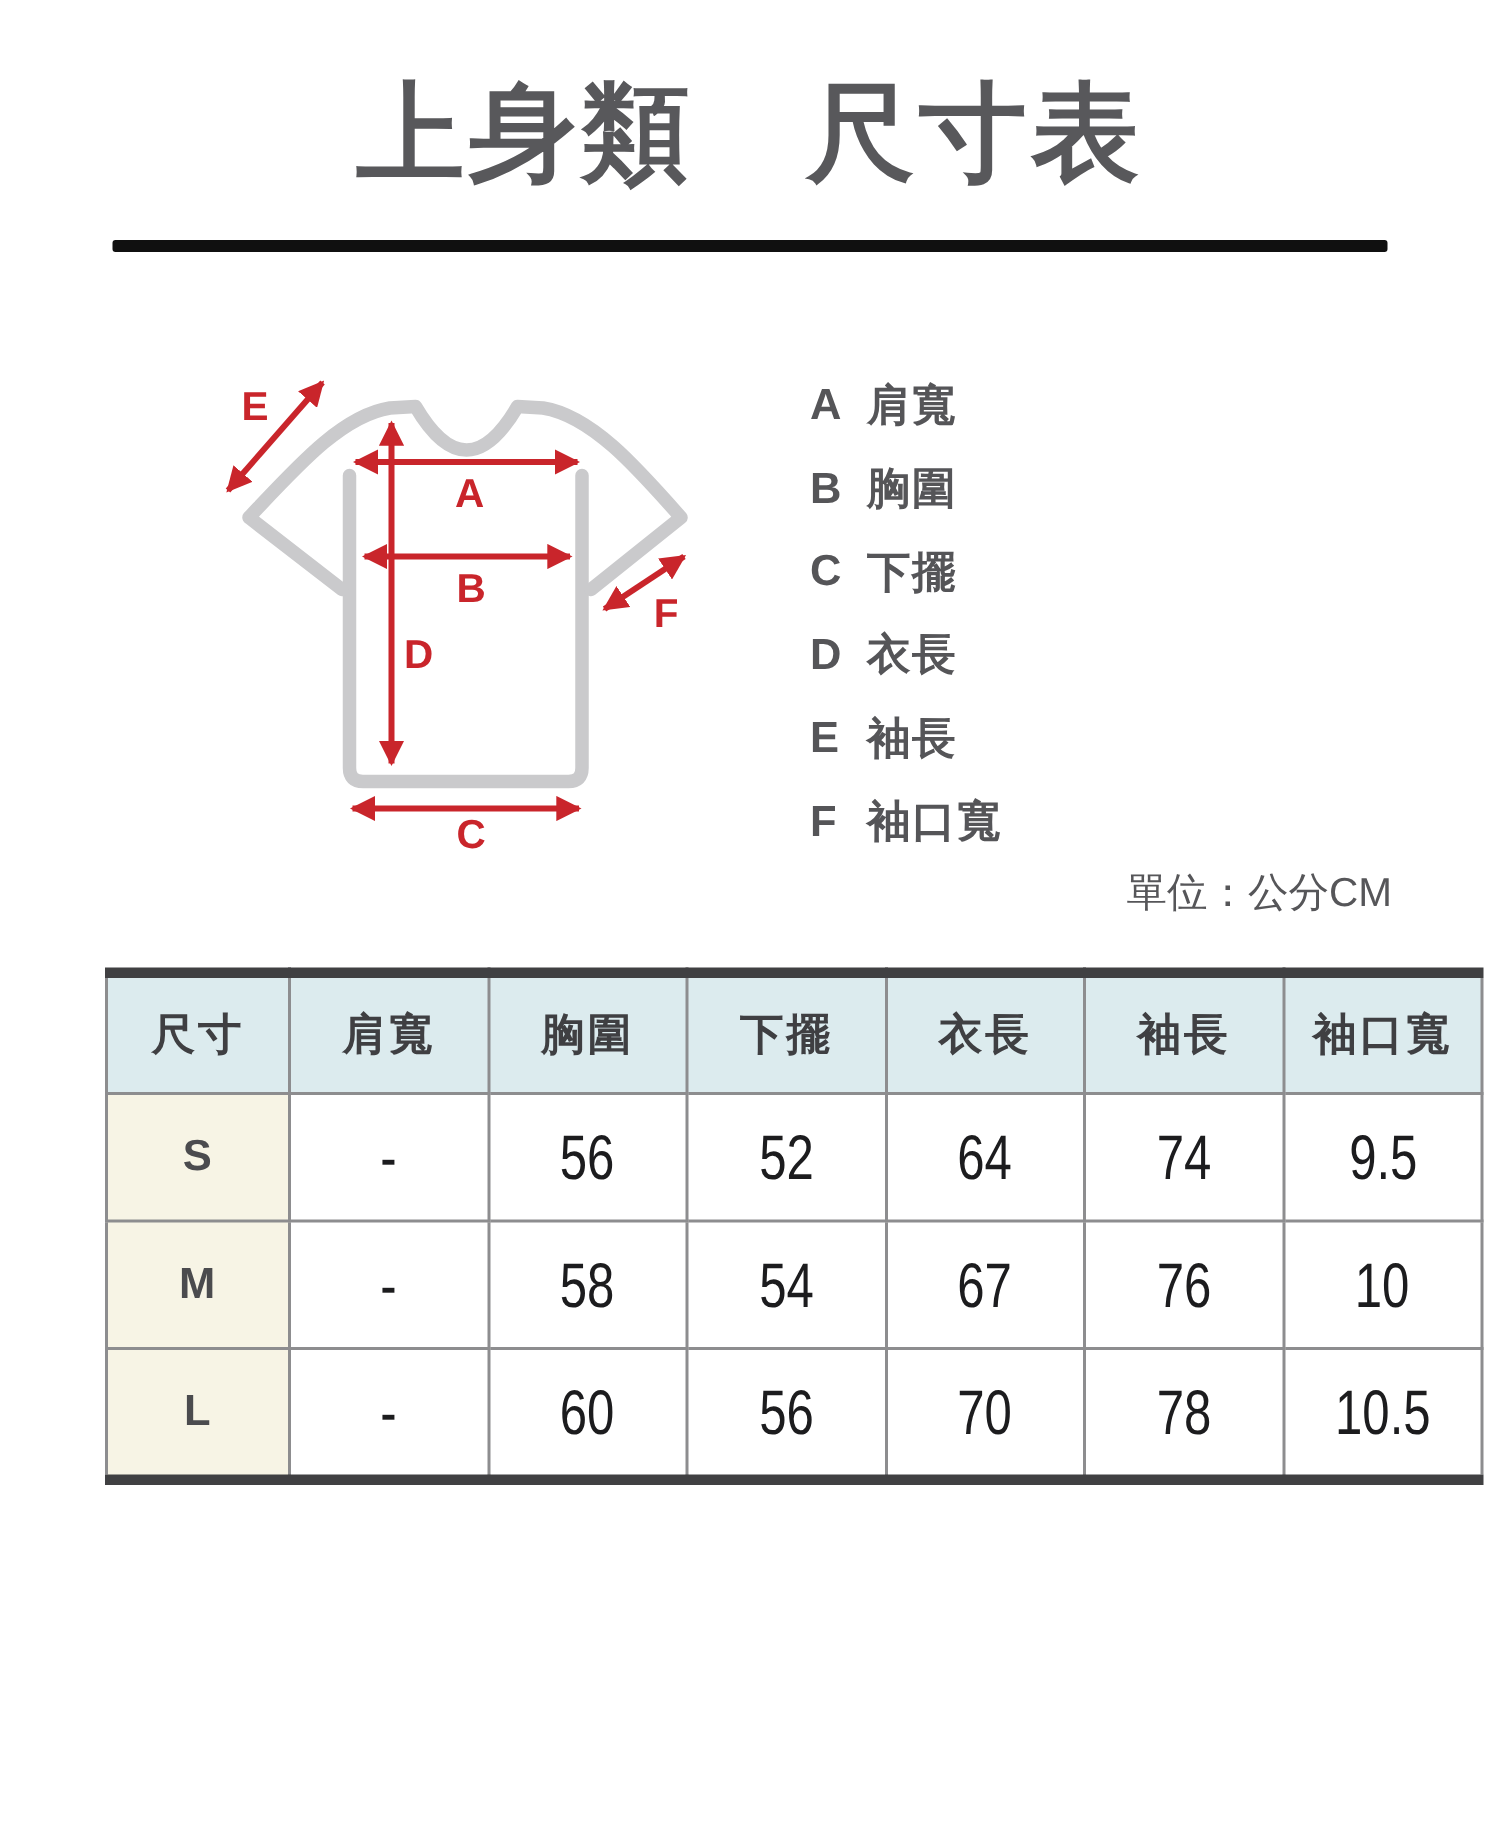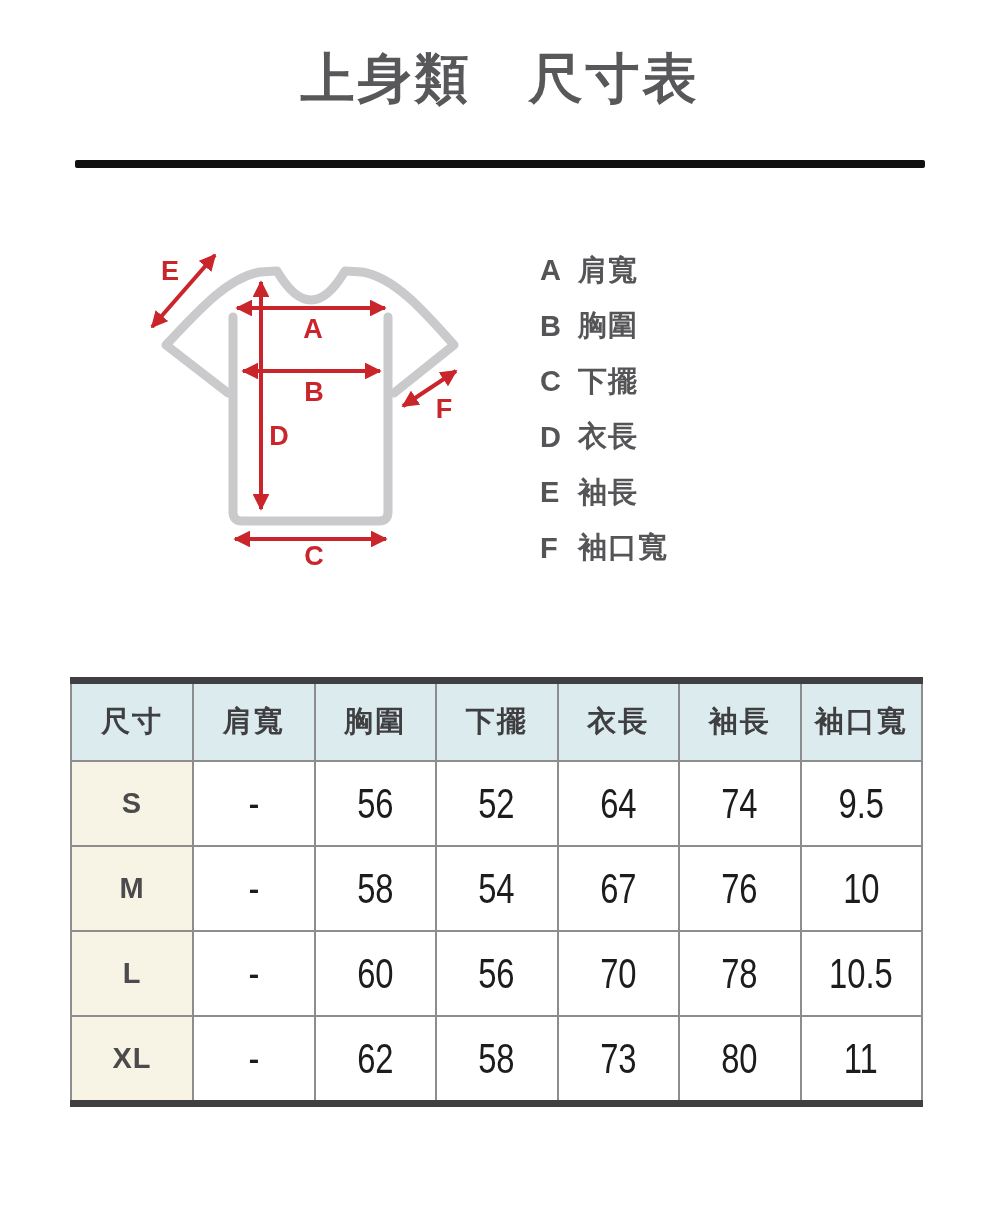--- a/index.html
+++ b/index.html
@@ -2,41 +2,41 @@
 <html><head>
 <meta charset="utf-8">
 <style>
   html,body { margin:0; padding:0; background:#ffffff; }
   .page {
     position:relative; width:1000px; height:1225px; background:#ffffff;
     font-family:"Liberation Sans","DejaVu Sans",sans-serif; overflow:hidden;
   }
   .title {
     position:absolute; top:46px; left:0; width:100%; margin:0;
-    text-align:center; font-size:54px; font-weight:bold; color:#58585b;
+    text-align:center; font-size:72px; font-weight:bold; color:#58585b;
     letter-spacing:3px; line-height:1.2;
   }
   .title-underline {
     position:absolute; left:75px; top:160px; width:850px; height:8px;
     background:#101010; border-radius:2px;
   }
   .diagram { position:absolute; left:110px; top:225px; }
   .arrow-label { font-size:27px; font-weight:bold; fill:#c9252b; text-anchor:middle;
                  font-family:"Liberation Sans","DejaVu Sans",sans-serif; }
   .legend { position:absolute; left:540px; top:243px; margin:0; padding:0; list-style:none; }
   .legend li { display:flex; align-items:center; height:55.5px;
                font-size:29px; font-weight:600; color:#555558; }
   .legend .key { width:38px; flex:none; }
   .legend .lab { letter-spacing:1px; }
   .unit { position:absolute; right:72px; top:577px; font-size:27px; color:#565659; }
   .size-table {
-    position:absolute; left:70px; top:645px; width:853px;
+    position:absolute; left:70px; top:645px; width:919px;
     border-collapse:collapse; table-layout:fixed;
     border-top:7px solid #404042; border-bottom:7px solid #404042;
-    border-left:2px solid #59595c; border-right:2px solid #59595c;margin-top:32px;
+    border-left:2px solid #59595c; border-right:2px solid #59595c;
   }
   .size-table th, .size-table td {
     border:2px solid #8d8d8f; text-align:center; vertical-align:middle; padding:0;
   }
   .size-table thead th {
     background:#dcebee; height:76px; font-size:29px; font-weight:bold;
     color:#3f3f42; letter-spacing:2px;
   }
   .size-table tbody td { height:83px; background:#ffffff; }
   .size-table td.size {
@@ -104,20 +104,21 @@
     <li>
       <span class="key">E</span>
       <span class="lab">袖長</span>
     </li>
     <li>
       <span class="key">F</span>
       <span class="lab">袖口寬</span>
     </li>
   </ul>
 
+  <div class="unit">單位：公分CM</div>
 
   <table class="size-table">
     <colgroup>
         <col style="width:122px">
         <col>
         <col>
         <col>
         <col>
         <col>
         <col>
@@ -154,25 +155,16 @@
       </tr>
       <tr>
         <td class="size">L</td>
         <td class="val"><span class="num">-</span></td>
         <td class="val"><span class="num">60</span></td>
         <td class="val"><span class="num">56</span></td>
         <td class="val"><span class="num">70</span></td>
         <td class="val"><span class="num">78</span></td>
         <td class="val"><span class="num">10.5</span></td>
       </tr>
-      <tr>
-        <td class="size">XL</td>
-        <td class="val"><span class="num">-</span></td>
-        <td class="val"><span class="num">62</span></td>
-        <td class="val"><span class="num">58</span></td>
-        <td class="val"><span class="num">73</span></td>
-        <td class="val"><span class="num">80</span></td>
-        <td class="val"><span class="num">11</span></td>
-      </tr>
     </tbody>
   </table>
 
 </div>
 
 </body></html>

